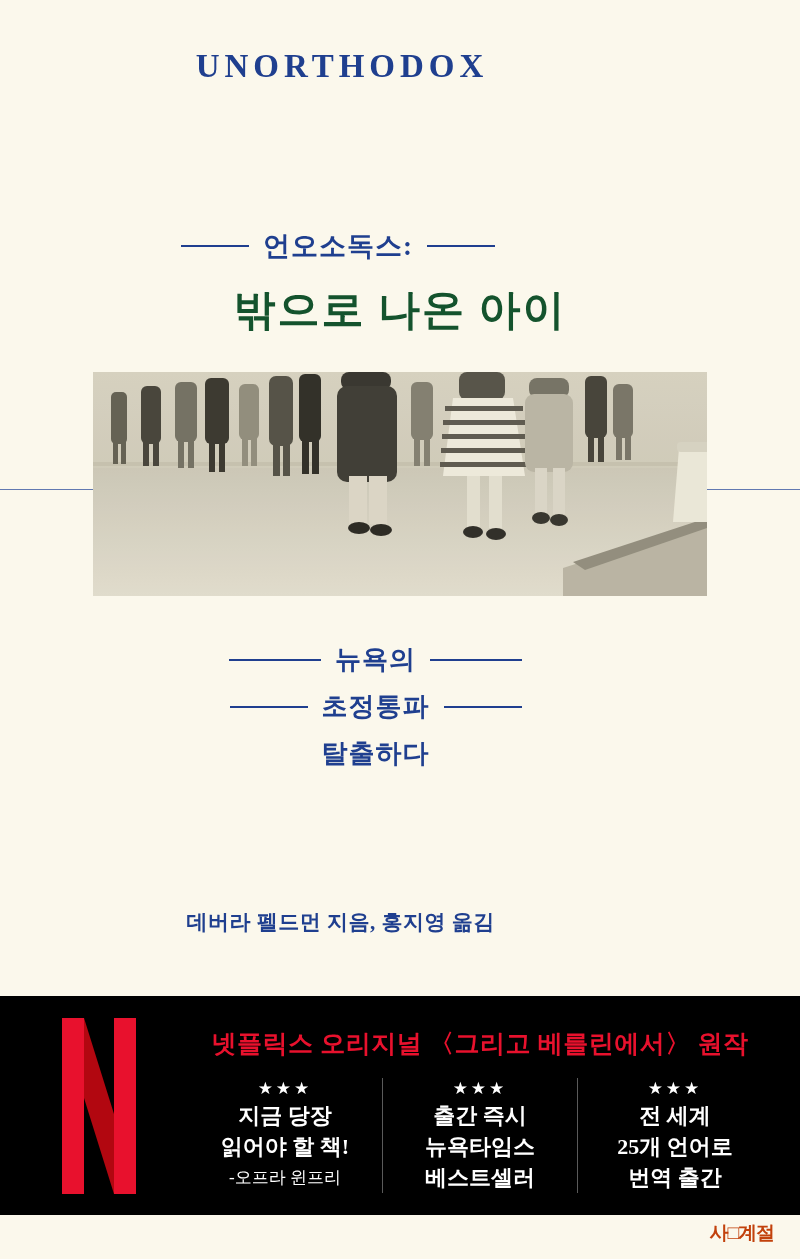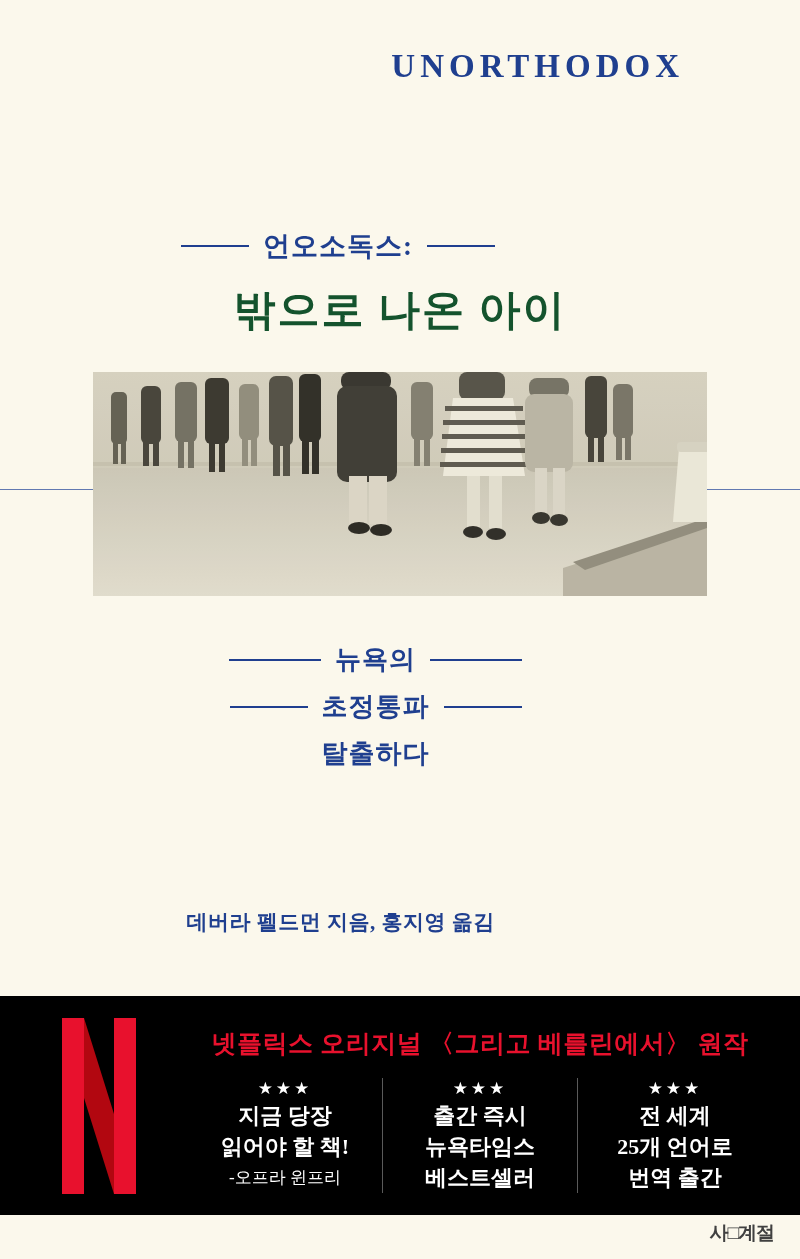--- a/index.html
+++ b/index.html
@@ -21,21 +21,21 @@
     background: #fbf8ec;
     box-sizing: border-box;
   }
 
   
   .eng-title {
     position: absolute;
     top: 48px;
     left: 0;
     width: 684px;
-    text-align: right;
+    text-align: center;
     font-family: "Liberation Serif", serif;
     font-weight: bold;
     font-size: 33px;
     letter-spacing: 5px;
     color: #1f3f8f;
   }
 
   
   .kr-sub-wrap {
     position: absolute;
@@ -206,21 +206,21 @@
   }
 
   
   .publisher {
     position: absolute;
     right: 26px;
     bottom: 13px;
     font-family: "Liberation Serif", serif;
     font-weight: bold;
     font-size: 19px;
-    color: #404040;
+    color: #c2410c;
     letter-spacing: -1px;
   }
 </style>
 </head>
 <body>
 
 <div class="cover">
 
   <div class="eng-title">UNORTHODOX</div>
 

